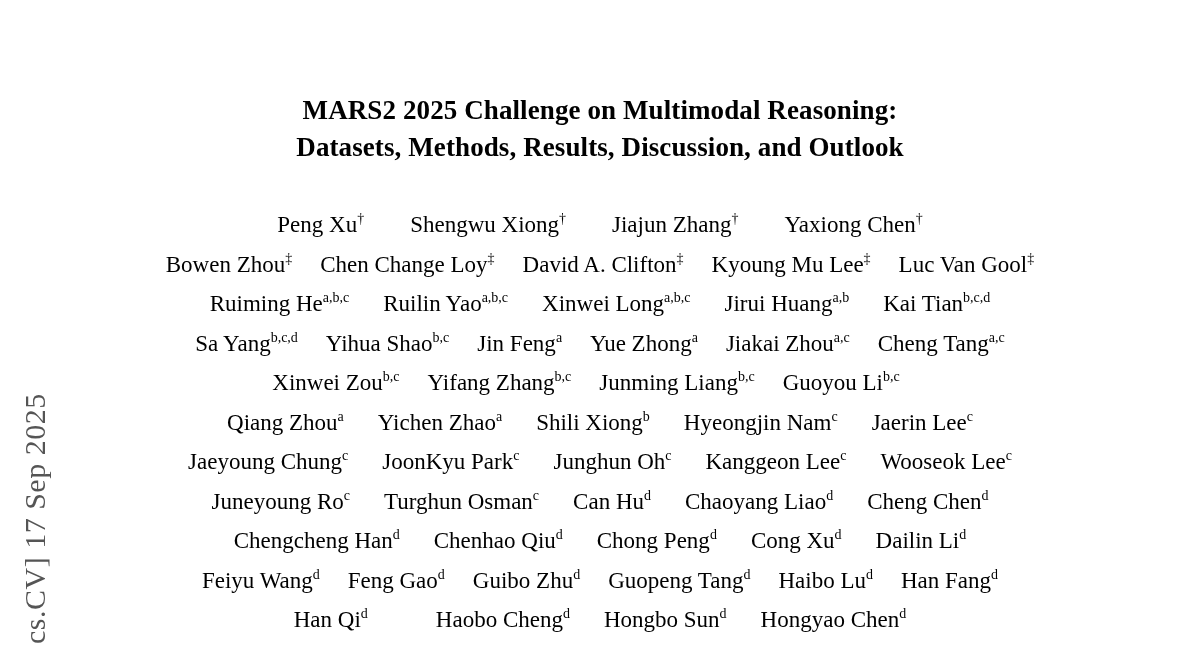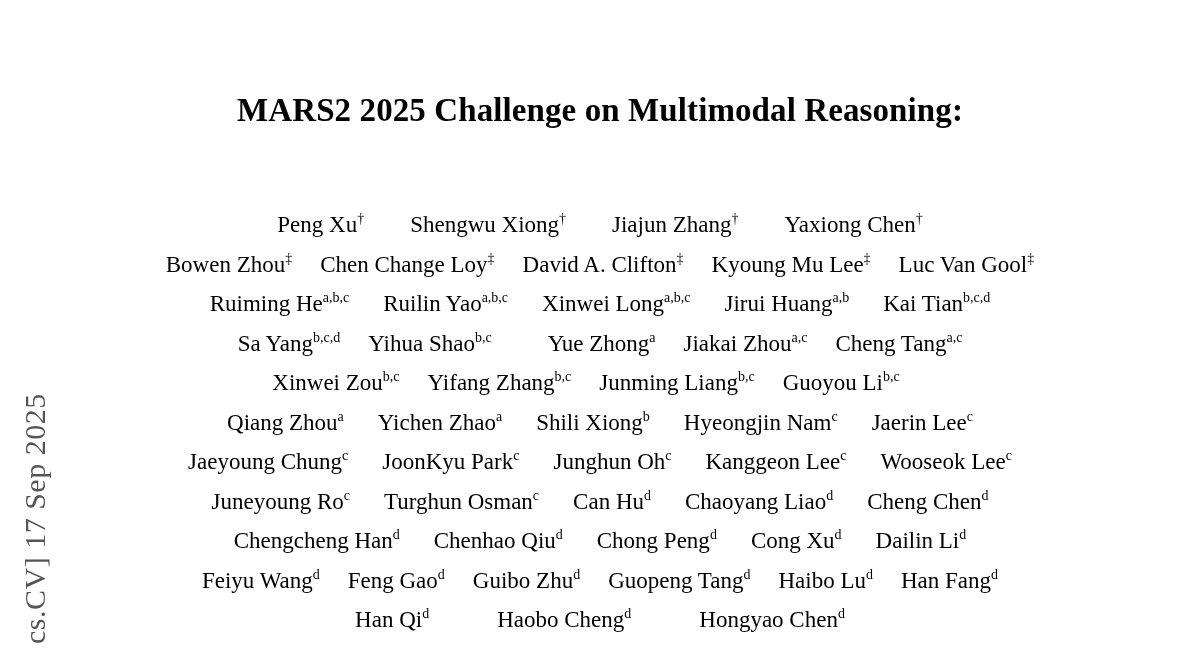--- a/index.html
+++ b/index.html
@@ -50,21 +50,21 @@
 
   .title-block {
     position: absolute;
     left: 140px;
     top: 92px;
     width: 920px;
     text-align: center;
   }
   .title-line {
     font-weight: bold;
-    font-size: 33px;
+    font-size: 27px;
     line-height: 37px;
     letter-spacing: 0.1px;
   }
 
   .authors-block {
     position: absolute;
     left: 100px;
     top: 205px;
     width: 1000px;
   }
@@ -94,20 +94,21 @@
 <body>
 
 <div class="arxiv-stamp">
   <span class="stamp-text">cs.CV]  17 Sep 2025</span>
 </div>
 
 <div class="page">
 
   <div class="title-block">
     <div class="title-line">MARS2 2025 Challenge on Multimodal Reasoning:</div>
+    <div class="title-line">Datasets, Methods, Results, Discussion, and Outlook</div>
   </div>
 
   <div class="authors-block">
       <div class="author-row">
         <span class="author"><span>Peng Xu</span><sup>†</sup></span>
         <span class="gap-xl"></span>
         <span class="author"><span>Shengwu Xiong</span><sup>†</sup></span>
         <span class="gap-xl"></span>
         <span class="author"><span>Jiajun Zhang</span><sup>†</sup></span>
         <span class="gap-xl"></span>
@@ -133,20 +134,21 @@
         <span class="gap-lg"></span>
         <span class="author"><span>Jirui Huang</span><sup>a,b</sup></span>
         <span class="gap-lg"></span>
         <span class="author"><span>Kai Tian</span><sup>b,c,d</sup></span>
       </div>
       <div class="author-row">
         <span class="author"><span>Sa Yang</span><sup>b,c,d</sup></span>
         <span class="gap-md"></span>
         <span class="author"><span>Yihua Shao</span><sup>b,c</sup></span>
         <span class="gap-md"></span>
+        <span class="author"><span>Jin Feng</span><sup>a</sup></span>
         <span class="gap-md"></span>
         <span class="author"><span>Yue Zhong</span><sup>a</sup></span>
         <span class="gap-md"></span>
         <span class="author"><span>Jiakai Zhou</span><sup>a,c</sup></span>
         <span class="gap-md"></span>
         <span class="author"><span>Cheng Tang</span><sup>a,c</sup></span>
       </div>
       <div class="author-row">
         <span class="author"><span>Xinwei Zou</span><sup>b,c</sup></span>
         <span class="gap-md"></span>
@@ -213,18 +215,19 @@
         <span class="author"><span>Haibo Lu</span><sup>d</sup></span>
         <span class="gap-md"></span>
         <span class="author"><span>Han Fang</span><sup>d</sup></span>
       </div>
       <div class="author-row">
         <span class="author"><span>Han Qi</span><sup>d</sup></span>
         <span class="gap-lg"></span>
         <span class="gap-lg"></span>
         <span class="author"><span>Haobo Cheng</span><sup>d</sup></span>
         <span class="gap-lg"></span>
+        <span class="author"><span>Hongbo Sun</span><sup>d</sup></span>
         <span class="gap-lg"></span>
         <span class="author"><span>Hongyao Chen</span><sup>d</sup></span>
       </div>
     </div>
 
 </div>
 
 </body></html>

